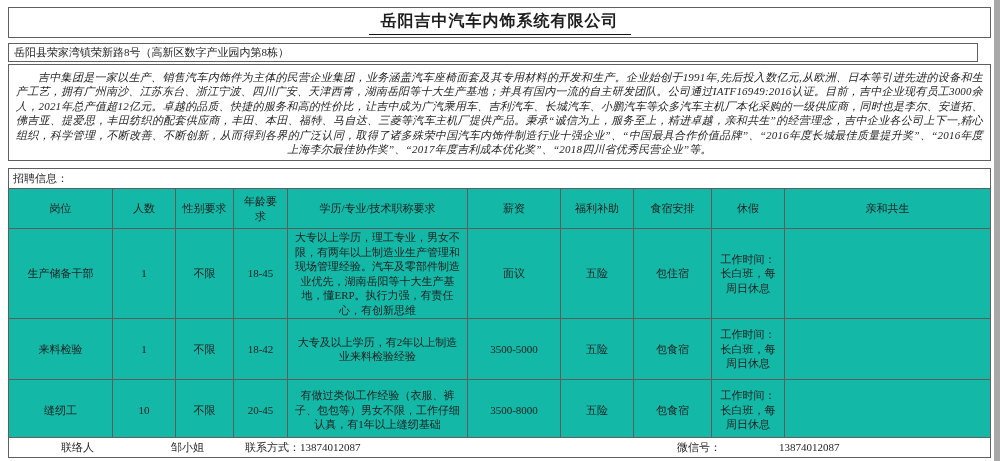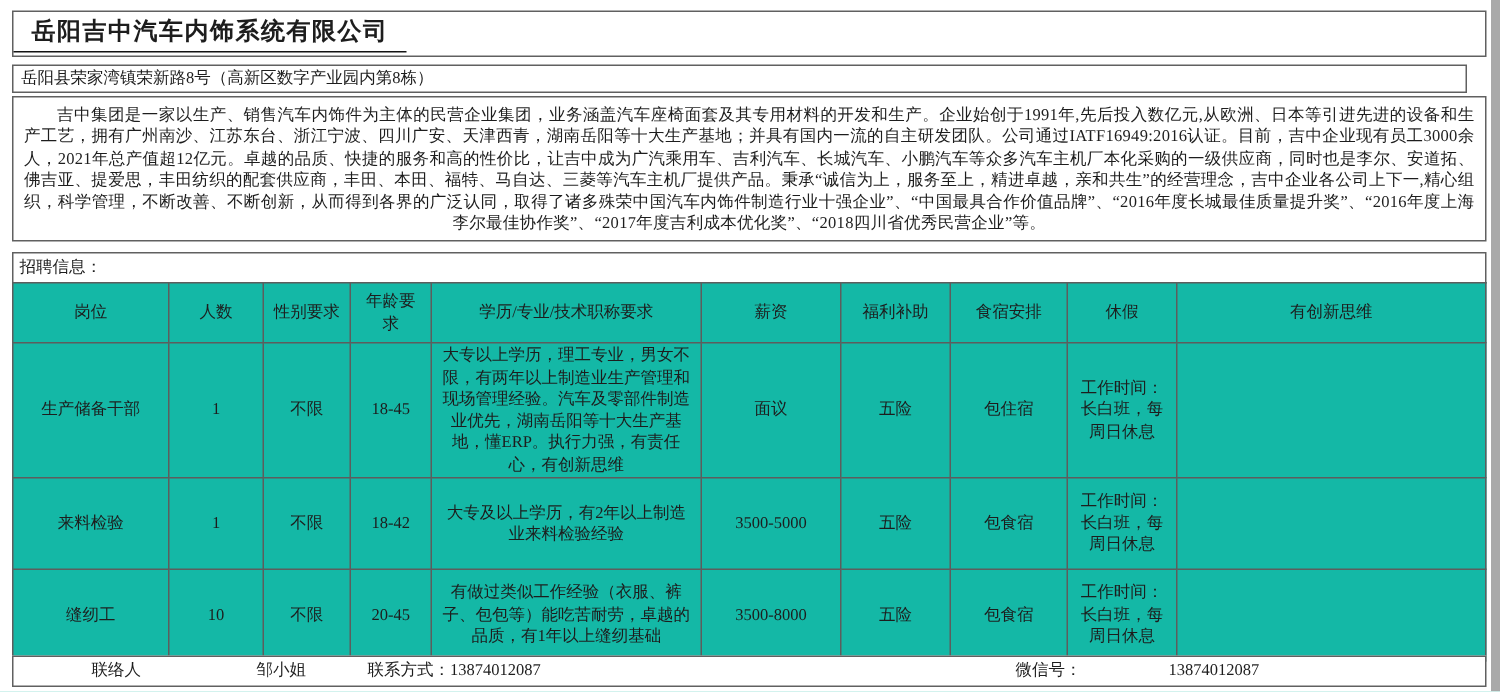--- a/index.html
+++ b/index.html
@@ -11,21 +11,21 @@
     color:#1d1d1d;
     font-family:"Liberation Serif","DejaVu Serif",serif;
   }
   .box{
     position:absolute;
     box-sizing:border-box;
     border:1px solid #606060;
     background:#fff;
   }
   
-  .title-box{left:8px;top:7px;width:983px;height:31px;display:flex;align-items:center;}
+  .title-box{left:8px;top:7px;width:983px;height:31px;display:flex;align-items:center;justify-content:center;}
   .title{
     font-size:16px;font-weight:bold;letter-spacing:1px;
     border-bottom:1.5px solid #141414;
     padding:0 12px 2px 12px;
   }
   
   .addr-box{left:8px;top:43px;width:970px;height:19px;display:flex;align-items:stretch;}
   .addr-label{
     width:140px;flex:0 0 140px;
     border-right:1px solid #606060;
@@ -33,20 +33,21 @@
   }
   .addr-value{flex:1;padding-left:5px;font-size:11px;line-height:17px;white-space:nowrap;overflow:hidden;}
   
   .profile-box{
     left:8px;top:64px;width:983px;height:97px;
     padding:5px 7px 4px 7px;
     font-size:11px;line-height:14.4px;
     text-align:justify;text-align-last:center;
     text-indent:22px;
     letter-spacing:0.2px;
+    font-style:italic;
   }
   
   .recruit-box{left:8px;top:168px;width:983px;height:21px;font-size:11px;line-height:19px;padding-left:4px;}
   
   table.job-table{
     position:absolute;left:8px;top:188px;width:982px;
     border-collapse:collapse;table-layout:fixed;
     font-size:11px;background:#14b8a6;
   }
   table.job-table th,
@@ -106,21 +107,21 @@
       <tr class="hdr">
         <th>岗位</th>
         <th>人数</th>
         <th>性别要求</th>
         <th>年龄要求</th>
         <th>学历/专业/技术职称要求</th>
         <th>薪资</th>
         <th>福利补助</th>
         <th>食宿安排</th>
         <th>休假</th>
-        <th>有创新思维</th>
+        <th>亲和共生</th>
       </tr>
     </thead>
     <tbody>
       <tr class="r1">
         <td>生产储备干部</td>
         <td>1</td>
         <td>不限</td>
         <td>18-45</td>
         <td>大专以上学历，理工专业，男女不限，有两年以上制造业生产管理和现场管理经验。汽车及零部件制造业优先，湖南岳阳等十大生产基地，懂ERP。执行力强，有责任心，有创新思维</td>
         <td>面议</td>
@@ -139,21 +140,21 @@
         <td>五险</td>
         <td>包食宿</td>
         <td>工作时间：长白班，每周日休息</td>
         <td></td>
       </tr>
       <tr class="r3">
         <td>缝纫工</td>
         <td>10</td>
         <td>不限</td>
         <td>20-45</td>
-        <td>有做过类似工作经验（衣服、裤子、包包等）能吃苦耐劳，卓越的品质，有1年以上缝纫基础</td>
+        <td>有做过类似工作经验（衣服、裤子、包包等）男女不限，工作仔细认真，有1年以上缝纫基础</td>
         <td>3500-8000</td>
         <td>五险</td>
         <td>包食宿</td>
         <td>工作时间：长白班，每周日休息</td>
         <td></td>
       </tr>
     </tbody>
   </table>
 
   <div class="box contact-box">

